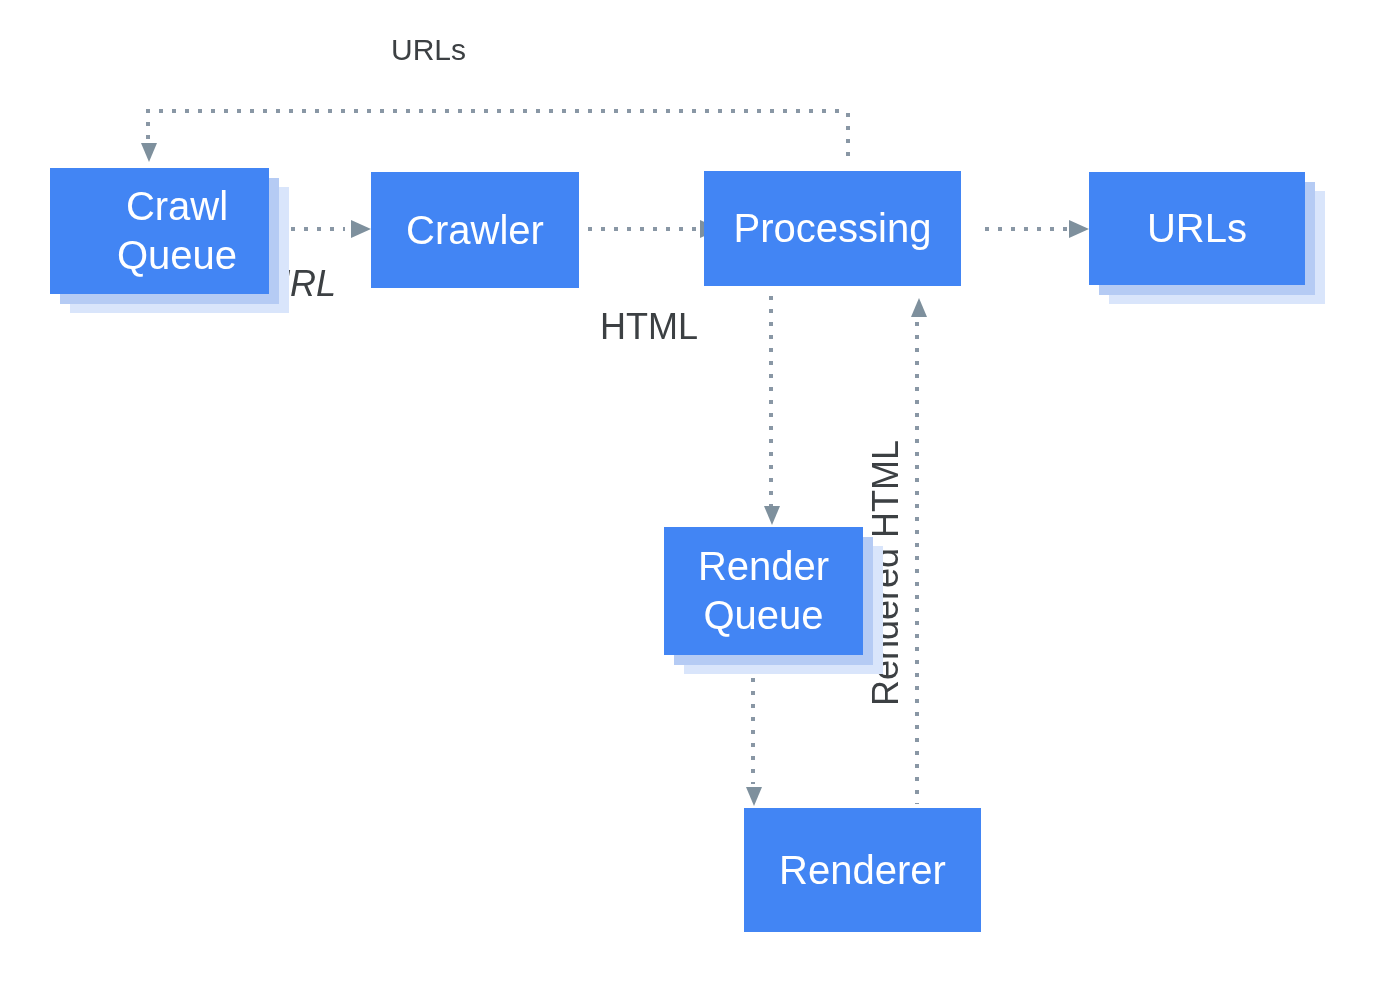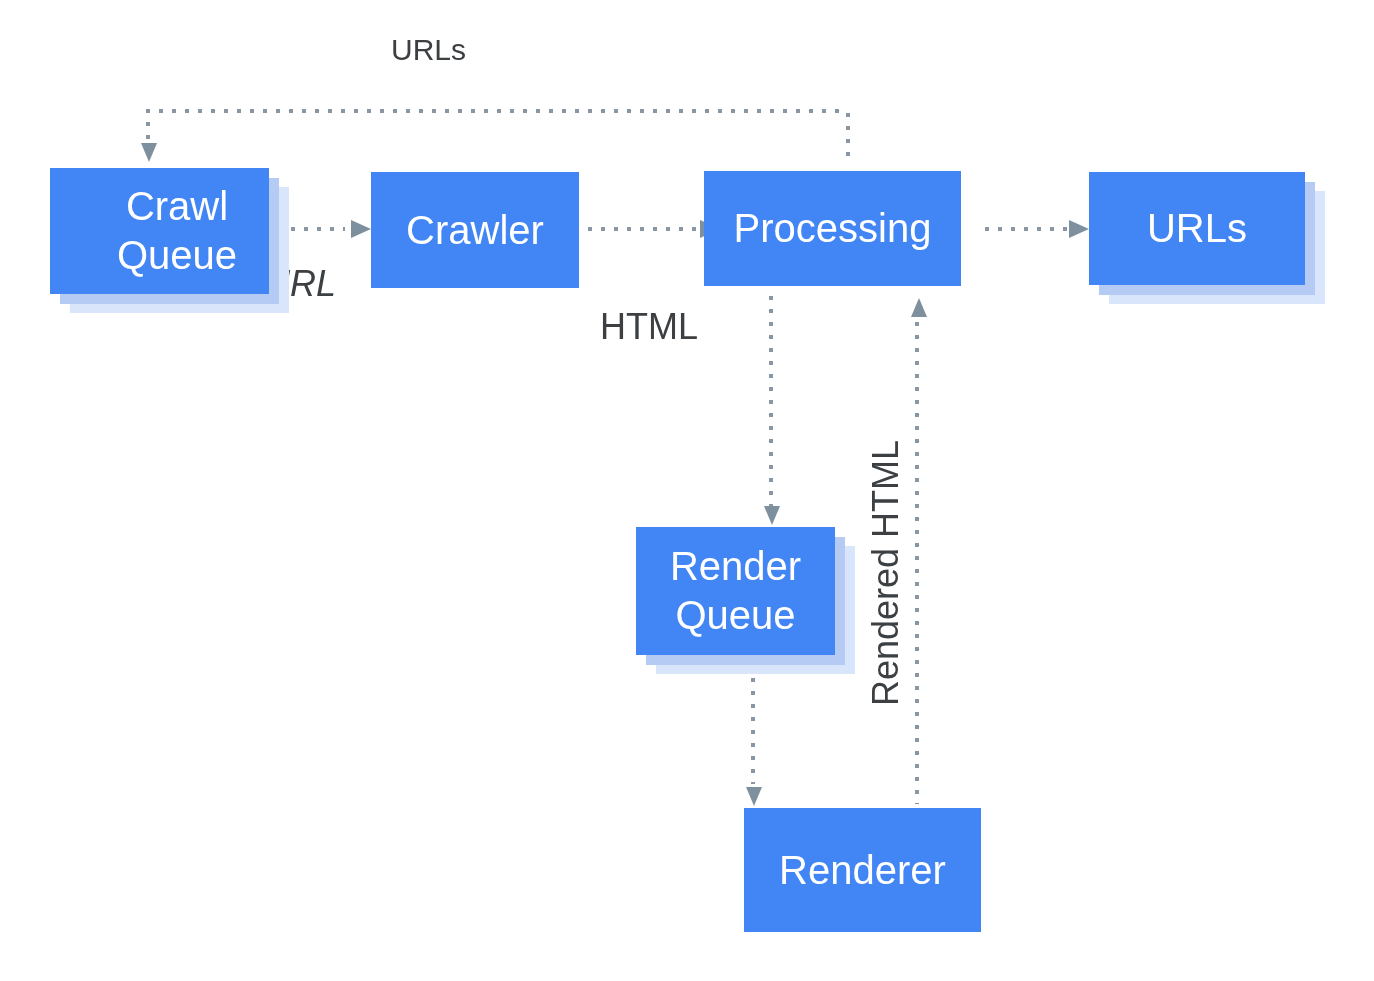--- a/index.html
+++ b/index.html
@@ -119,21 +119,21 @@
   </div>
 
   <div class="node" style="left:704px; top:171px; width:257px; height:115px;">
     <span class="node-label">Processing</span>
   </div>
 
   <div class="node stacked" style="left:1089px; top:172px; width:216px; height:113px;">
     <span class="node-label">URLs</span>
   </div>
 
-  <div class="node stacked" style="left:636px; top:527px; width:199px; height:128px;">
+  <div class="node stacked" style="left:664px; top:527px; width:199px; height:128px;">
     <span class="node-label">Render Queue</span>
   </div>
 
   <div class="node" style="left:744px; top:808px; width:237px; height:124px;">
     <span class="node-label">Renderer</span>
   </div>
 
 </div>
 
 </body></html>

